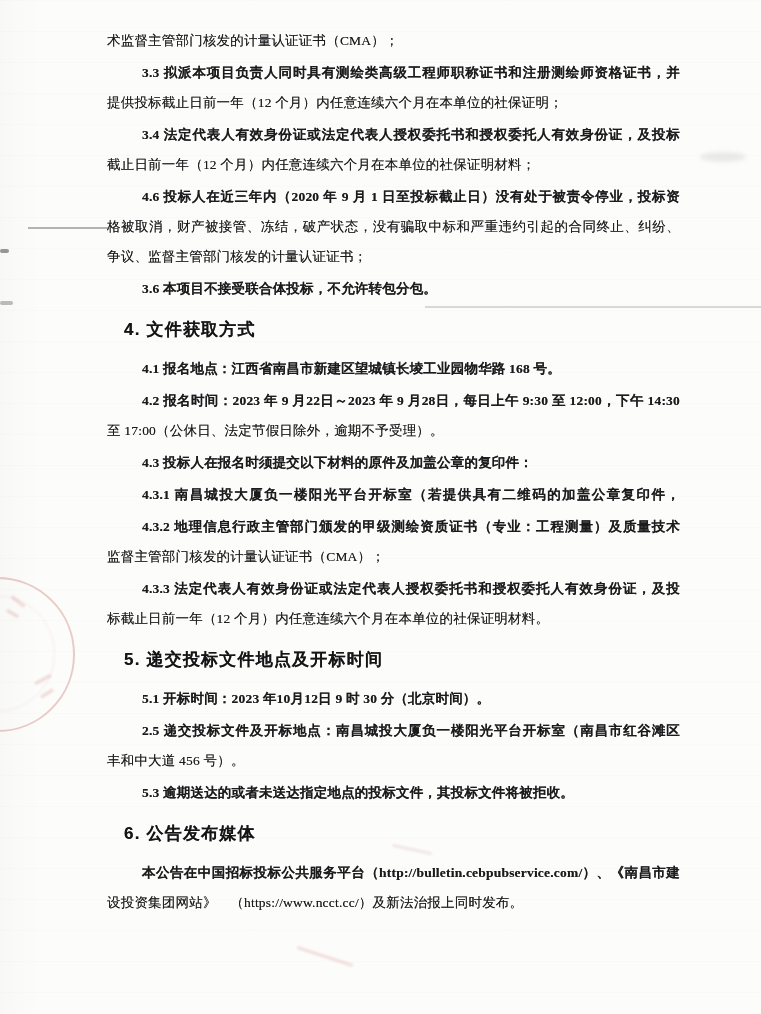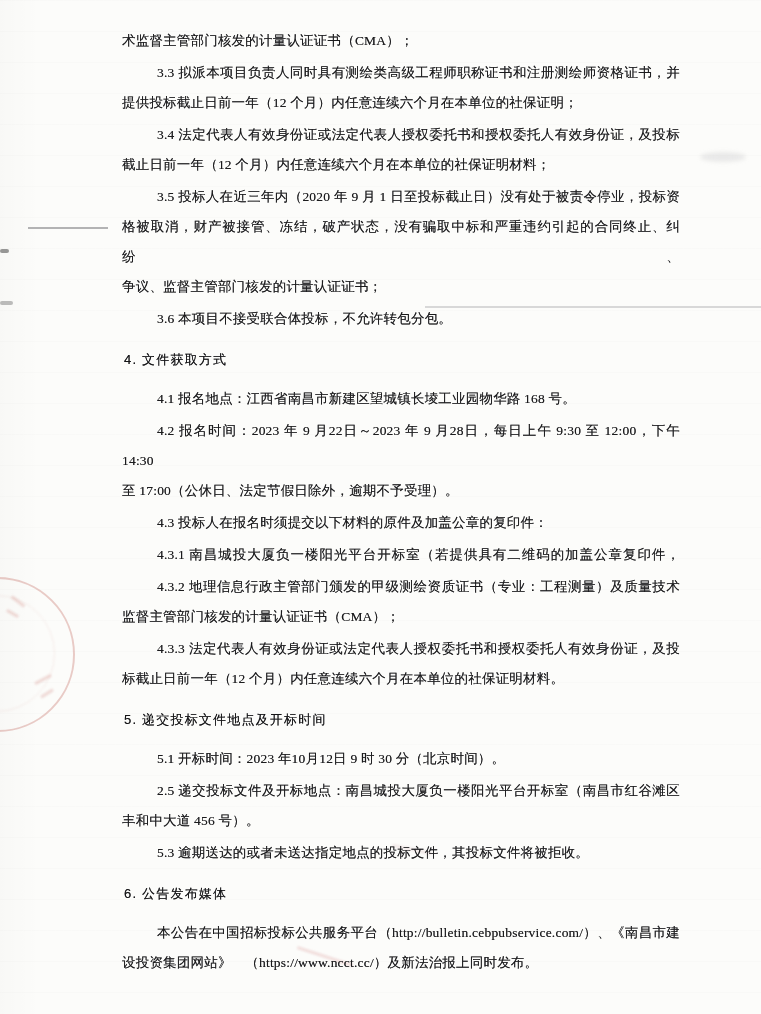--- a/index.html
+++ b/index.html
@@ -9,27 +9,27 @@
       repeating-linear-gradient(to bottom, rgba(0,0,0,0.012) 0 1px, rgba(0,0,0,0) 1px 31px),
       linear-gradient(to right, rgba(0,0,0,0.015), rgba(0,0,0,0) 40px),
       #fcfcfa;
     font-family:"Liberation Serif","DejaVu Serif",serif;
   }
   .content{
     position:absolute; left:104px; top:26px; width:576px;
     color:#1b1b1d; font-size:13.5px; letter-spacing:0.2px;
     text-shadow:0 0 .4px rgba(20,20,25,.6);
   }
-  .para{margin:0 0 2px 18px;}
+  .para{margin:0 0 2px 3px;}
   .line{line-height:30px; min-height:30px; text-align:left;}
   .line.j{text-align:justify; text-align-last:justify;}
-  .line.indent{text-indent:35px;}
+  .line.indent{text-indent:35px;font-weight:bold;}
   .heading{
     font-family:"Liberation Sans","DejaVu Sans",sans-serif;
-    font-weight:400; font-size:13px; line-height:31px;
+    font-weight:700; font-size:17px; line-height:31px;
     letter-spacing:1.2px; padding-left:20px; margin:10px 0 9px 0;
     color:#151517; text-shadow:0 0 .5px rgba(10,10,15,.65);
   }
   
   .stamp{
     position:absolute; left:-80px; top:577px; width:151px; height:151px;
     border-radius:50%; border:2.5px solid rgba(189,88,78,0.30);
     filter:blur(.6px); pointer-events:none;
   }
   .stamp-inner{
@@ -78,21 +78,21 @@
       </div>
       <div class="para">
         <div class="line j indent">3.3 拟派本项目负责人同时具有测绘类高级工程师职称证书和注册测绘师资格证书，并</div>
         <div class="line">提供投标截止日前一年（12 个月）内任意连续六个月在本单位的社保证明；</div>
       </div>
       <div class="para">
         <div class="line j indent">3.4 法定代表人有效身份证或法定代表人授权委托书和授权委托人有效身份证，及投标</div>
         <div class="line">截止日前一年（12 个月）内任意连续六个月在本单位的社保证明材料；</div>
       </div>
       <div class="para">
-        <div class="line j indent">3.5 投标人在近三年内（2020 年 9 月 1 日至投标截止日）没有处于被责令停业，投标资</div>
+        <div class="line j indent">4.6 投标人在近三年内（2020 年 9 月 1 日至投标截止日）没有处于被责令停业，投标资</div>
         <div class="line j">格被取消，财产被接管、冻结，破产状态，没有骗取中标和严重违约引起的合同终止、纠纷、</div>
         <div class="line">争议、监督主管部门核发的计量认证证书；</div>
       </div>
       <div class="para">
         <div class="line indent">3.6 本项目不接受联合体投标，不允许转包分包。</div>
       </div>
       <div class="heading">4. 文件获取方式</div>
       <div class="para">
         <div class="line indent">4.1 报名地点：江西省南昌市新建区望城镇长堎工业园物华路 168 号。</div>
       </div>

